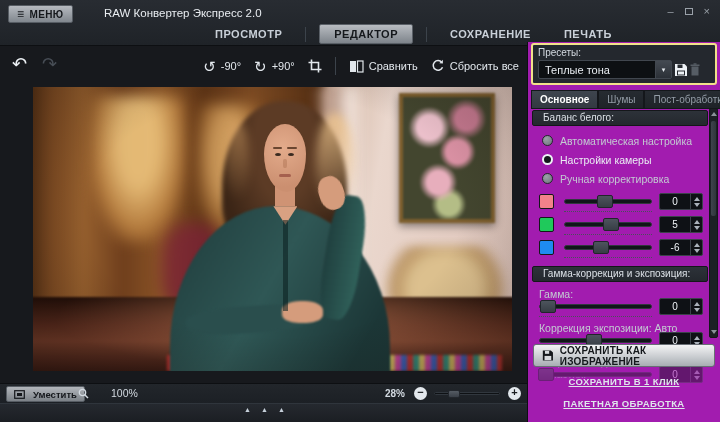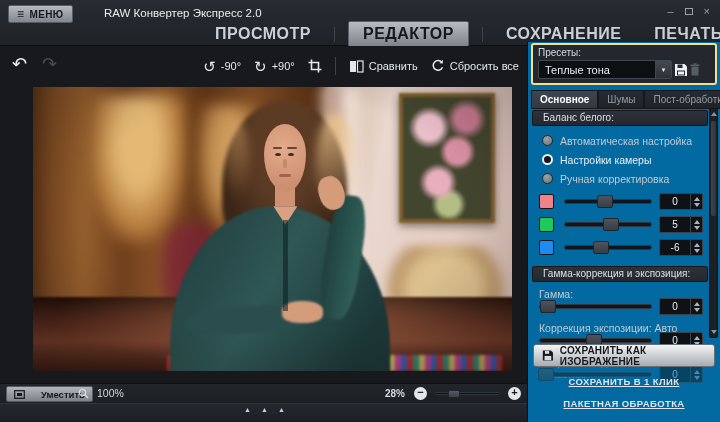--- a/index.html
+++ b/index.html
@@ -14,21 +14,21 @@
     background:linear-gradient(#282c32,#1f2328);border-bottom:1px solid #0d0f12;}
   .menu-btn{position:absolute;left:8px;top:5px;height:18px;padding:0 8px;
     background:linear-gradient(#b6bac0,#81878e);border:1px solid #565c63;border-radius:2px;
     color:#15181c;font-size:10px;font-weight:bold;display:flex;align-items:center;gap:5px;letter-spacing:.4px;}
   .menu-btn .bars{font-size:12px;line-height:1;}
   .app-title{position:absolute;left:72px;top:7px;color:#e9edf1;font-size:11.5px;padding-left:32px;}
   .win-controls{position:absolute;right:10px;top:6px;display:flex;gap:11px;align-items:center;}
   .win-glyph{color:#9aa1a9;font-size:11px;line-height:1;cursor:default;}
   .win-box{width:8px;height:7px;border:1.5px solid #9aa1a9;display:inline-block;}
   .nav-tabs{position:absolute;left:205px;top:23px;height:22px;display:flex;align-items:center;gap:13px;}
-  .nav-tab{color:#c9d0d8;font-size:16px;font-weight:bold;letter-spacing:.5px;padding:3px 10px;cursor:pointer;text-align:right;}
+  .nav-tab{color:#c9d0d8;font-size:11px;font-weight:bold;letter-spacing:.5px;padding:3px 10px;cursor:pointer;text-align:right;}
   .nav-tab.active{background:linear-gradient(#b8bcc1,#7e848b);border:1px solid #5a6067;border-radius:2px;
     color:#15181c;padding:3px 14px;}
   .nav-div{width:1px;height:15px;background:#3c434b;}
   
   .canvas{position:absolute;left:0;top:46px;width:527px;height:337px;background:#17191d;}
   .edit-toolbar{position:absolute;left:0;top:0;width:527px;height:40px;}
   .tb-undo{position:absolute;left:12px;top:7px;color:#eef2f6;font-size:18px;}
   .tb-redo{position:absolute;left:42px;top:7px;color:#474d55;font-size:18px;}
   .tb-right{position:absolute;right:8px;top:0;height:40px;display:flex;align-items:center;gap:13px;
     color:#e2e7ec;font-size:11px;}
@@ -94,38 +94,38 @@
   .ph-arm2{left:32%;top:77%;width:27%;height:9.5%;background:#2a4e4d;border-radius:40%;
     transform:rotate(-4deg);filter:blur(1px);}
   .ph-hand2{left:52%;top:75.5%;width:8.5%;height:7.5%;background:#d59c7c;
     border-radius:45% 45% 40% 40%;filter:blur(.8px);}
   .ph-vignette{inset:0;background:radial-gradient(ellipse at 50% 45%,transparent 55%,rgba(18,8,4,.28));}
   
   .statusbar{position:absolute;left:0;top:383px;width:527px;height:20px;
     background:linear-gradient(#22262b,#1c2025);border-top:1px solid #0d0f12;}
   .fit-btn{position:absolute;left:6px;top:2px;height:16px;padding:0 7px;
     background:linear-gradient(#b2b6bb,#7c8288);border:1px solid #565c63;border-radius:2px;
-    color:#15181c;font-size:9.5px;font-weight:bold;display:flex;align-items:center;gap:16px;}
-  .zoom-left{position:absolute;left:78px;top:3px;display:flex;align-items:center;gap:8px;
+    color:#15181c;font-size:9.5px;font-weight:bold;display:flex;align-items:center;gap:8px;}
+  .zoom-left{position:absolute;left:78px;top:3px;display:flex;align-items:center;gap:22px;
     color:#d3dae1;font-size:10.5px;}
   .scale-label{position:absolute;right:122px;top:4px;color:#d3dae1;font-size:10px;font-weight:bold;}
   .circle-btn{position:absolute;top:3px;width:13px;height:13px;border-radius:50%;
     background:#e3e8ed;color:#1a1d21;font-size:11px;font-weight:bold;line-height:11px;text-align:center;}
   .cb-minus{right:100px;}
   .cb-plus{right:6px;}
   .zoom-slider{position:absolute;right:27px;top:8px;width:66px;height:3px;background:#0e1114;
     border-radius:2px;border:1px solid #31373e;}
   .zoom-slider .zhandle{position:absolute;top:-3px;width:12px;height:8px;margin-left:-6px;
     background:linear-gradient(#555c64,#3a4048);border:1px solid #23272d;border-radius:2px;}
   .collapse-strip{position:absolute;left:0;top:403px;width:527px;height:19px;
     background:linear-gradient(#25292f,#1b1e23);border-top:1px solid #2f353c;}
   .collapse-tris{position:absolute;left:244px;top:2px;display:flex;gap:10px;color:#c6d0da;font-size:7px;}
   
   .rpanel{position:absolute;left:527px;top:42px;width:193px;height:380px;
-    background:#0369a1;border-left:1px solid #0d0f12;}
+    background:#a21caf;border-left:1px solid #0d0f12;}
   .preset-group{position:absolute;left:3px;top:1px;width:186px;height:42px;
     border:2px solid #f2e18a;border-radius:3px;background:#24282e;padding:2px 5px;}
   .preset-label{color:#d3d9e0;font-size:10px;}
   .preset-row{display:flex;align-items:center;gap:2px;margin-top:2px;}
   .dropdown{flex:0 0 134px;height:19px;background:#0d1013;border:1px solid #41474f;border-radius:2px;
     display:flex;align-items:center;color:#e9edf2;font-size:11px;}
   .dropdown .dd-text{padding-left:6px;flex:1;}
   .dd-btn{width:16px;height:17px;background:linear-gradient(#444a52,#2b3037);border-left:1px solid #41474f;
     color:#e2e7ec;font-size:7px;display:flex;align-items:center;justify-content:center;}
   .icon-btn{display:flex;align-items:center;justify-content:center;}

